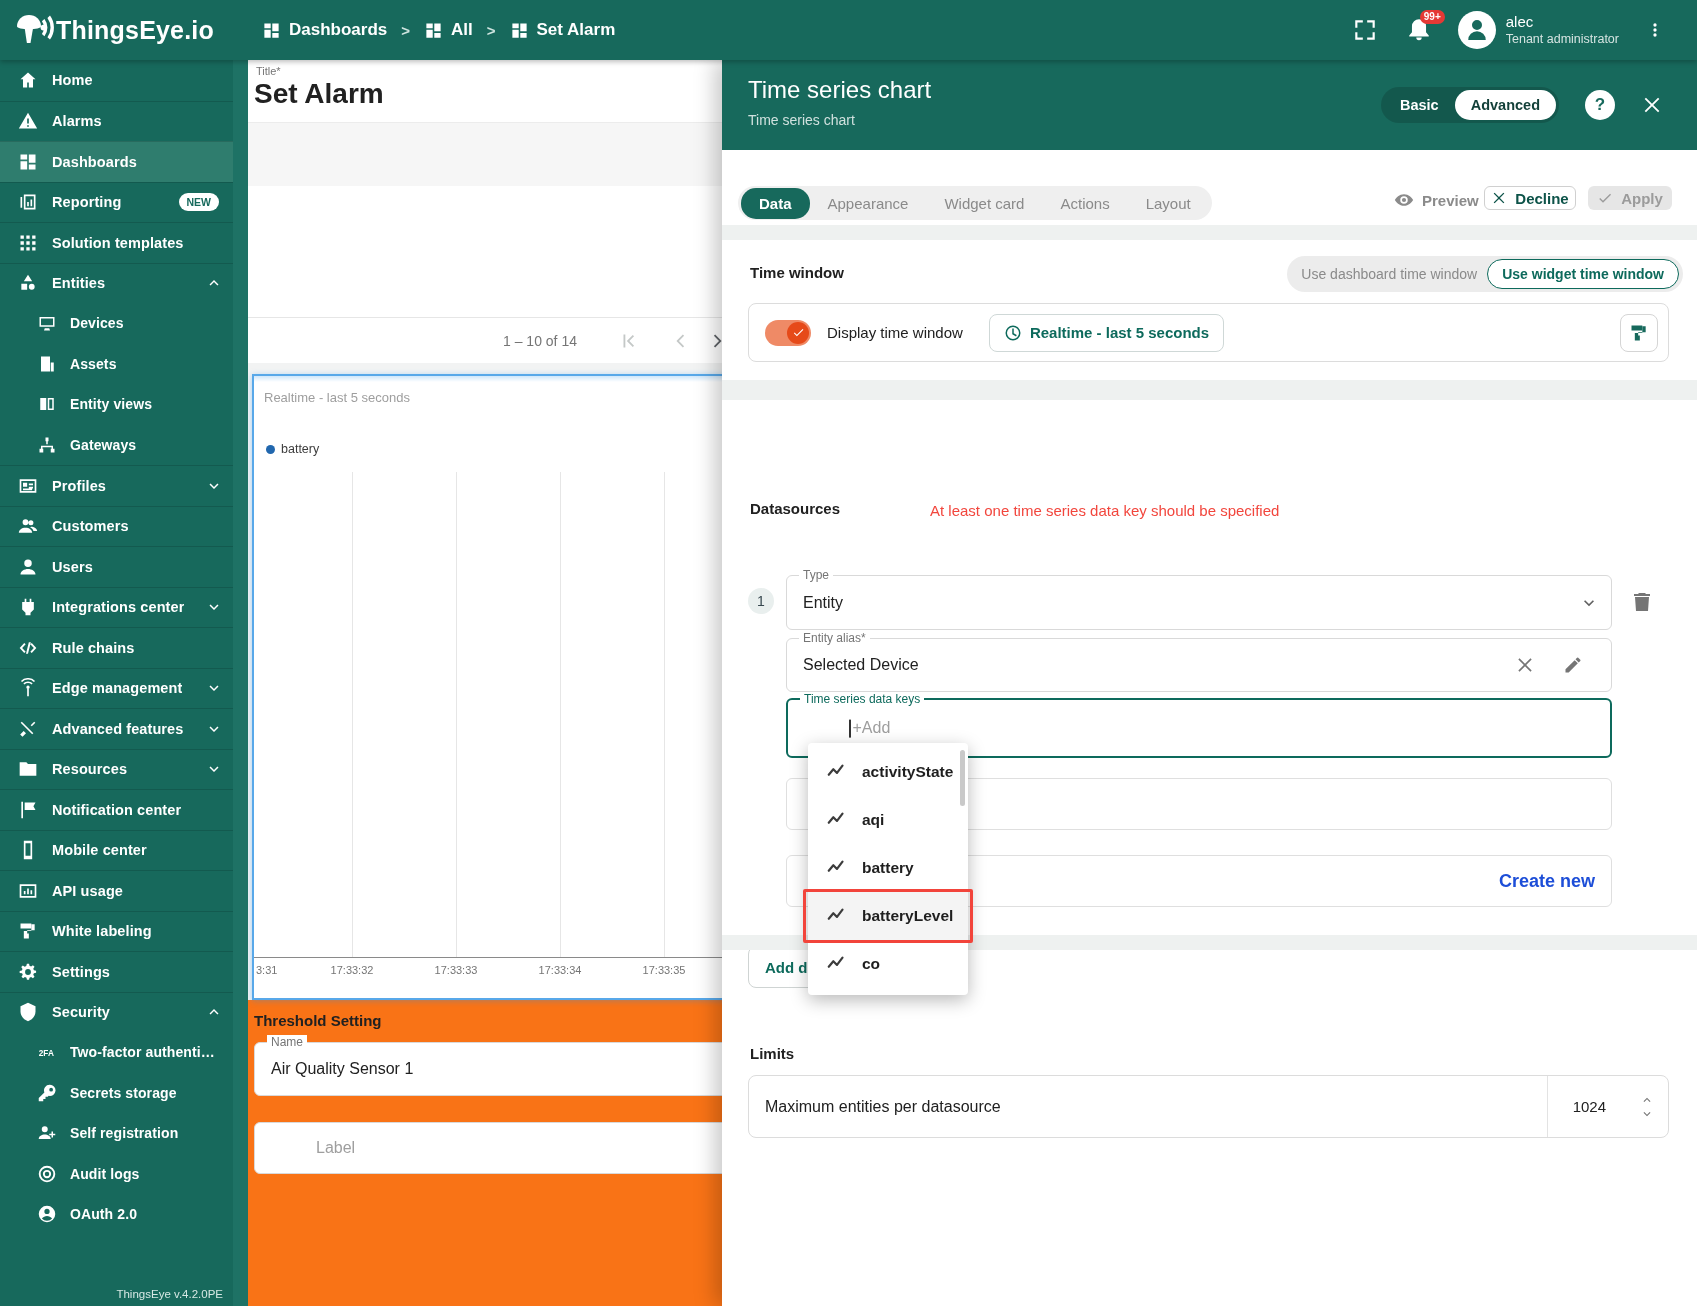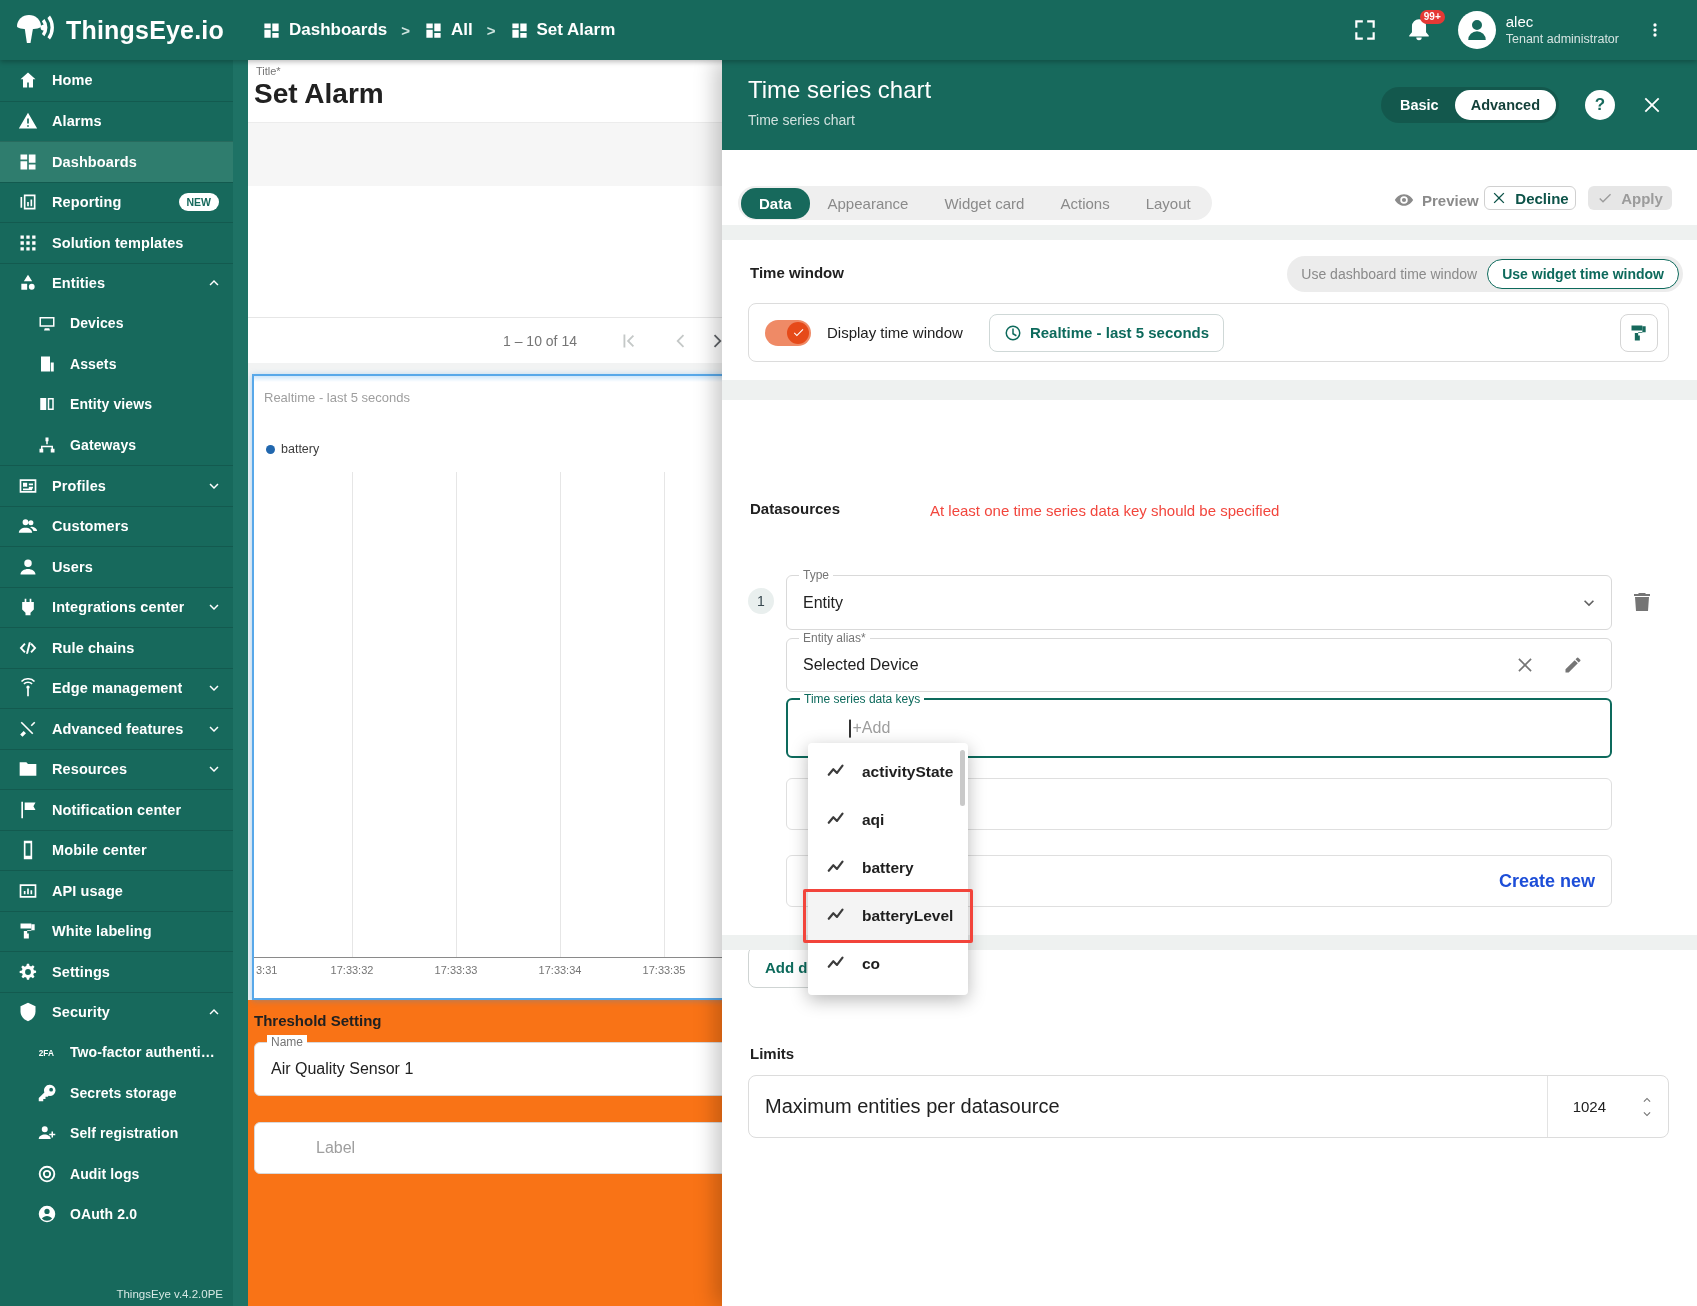--- a/index.html
+++ b/index.html
@@ -3,21 +3,21 @@
 <meta charset="utf-8">
 <style>
   * { margin:0; padding:0; box-sizing:border-box; }
   body { background:#ddd; font-family:"Liberation Sans", sans-serif; }
   .stage { position:relative; width:1697px; height:1306px; background:#fff; overflow:hidden; }
   .icon { display:inline-flex; align-items:center; justify-content:center; }
   .icon svg { width:100%; height:100%; }
 
   
   .topbar { position:absolute; left:0; top:0; width:1697px; height:60px; background:#17695c; display:flex; align-items:center; color:#fff; z-index:50; box-shadow:0 2px 5px rgba(0,0,0,.25); }
-  .logo-wrap { display:flex; align-items:center; gap:10px; padding-left:14px; width:248px; }
+  .logo-wrap { display:flex; align-items:center; padding-left:14px; width:248px; }
   .logo-ic { width:42px; height:36px; color:#fff; }
   .brand { font-size:25px; font-weight:bold; letter-spacing:.2px; }
   .crumbs { display:flex; align-items:center; gap:12px; margin-left:14px; font-size:17px; font-weight:bold; }
   .crumb { display:flex; align-items:center; gap:8px; cursor:pointer; }
   .crumb .icon { width:19px; height:19px; }
   .crumb-sep { color:#cfe5e0; font-size:15px; font-weight:bold; margin:0 2px; }
   .top-right { margin-left:auto; display:flex; align-items:center; padding-right:32px; }
   .tb-btn { position:relative; width:26px; height:26px; color:#fff; cursor:pointer; }
   .fullscreen-btn { margin-right:28px; }
   .bell-btn { margin-right:26px; }
@@ -135,21 +135,21 @@
 
   .dd-menu { position:absolute; left:86px; top:593px; width:160px; height:252px; background:#fff; border-radius:4px; box-shadow:0 5px 18px rgba(0,0,0,.28); z-index:60; padding-top:5px; }
   .dd-item { height:48px; display:flex; align-items:center; gap:14px; padding-left:18px; font-size:15.5px; color:#1f1f1f; cursor:pointer;font-weight:bold; }
   .dd-item .icon { width:22px; height:22px; color:#3c3c3c; }
   .dd-item.hl { background:#f4f4f4; }
   .dd-scroll { position:absolute; right:3px; top:7px; width:5px; height:56px; background:#c9c9c9; border-radius:3px; }
   .annot-box { position:absolute; left:81px; top:739px; width:170px; height:54px; border:3px solid #f2443b; border-radius:2px; z-index:70; pointer-events:none; }
 
   .limits-card { top:890px; height:145px; }
   .limits-row { position:absolute; left:26px; top:35px; width:921px; height:63px; border:1px solid #dcdcdc; border-radius:8px; display:flex; align-items:center; padding-left:16px; }
-  .limits-label { font-size:20px; color:#212121; }
+  .limits-label { font-size:16px; color:#212121; }
   .limits-divider { position:absolute; right:120px; top:0; width:1px; height:100%; background:#e3e3e3; }
   .limits-value { position:absolute; right:62px; font-size:15px; color:#212121; }
   .stepper { position:absolute; right:14px; display:flex; flex-direction:column; gap:0; color:#757575; cursor:pointer; }
   .stepper .icon { width:14px; height:14px; }
 </style>
 </head>
 <body>
 
 <div class="stage">
 

